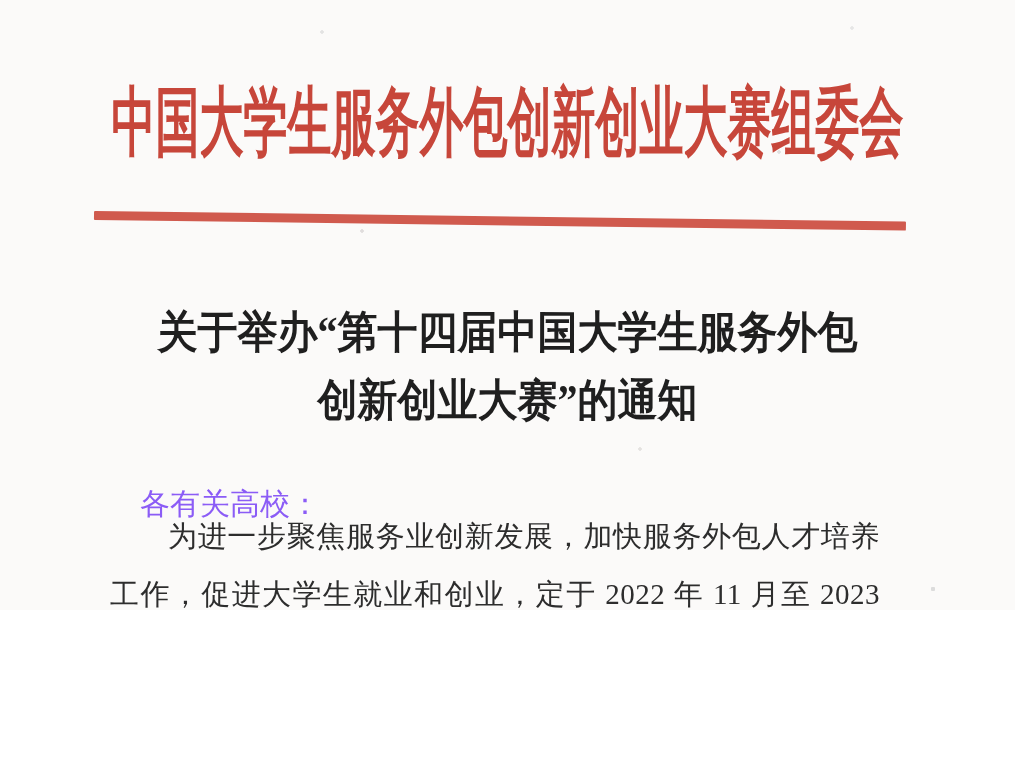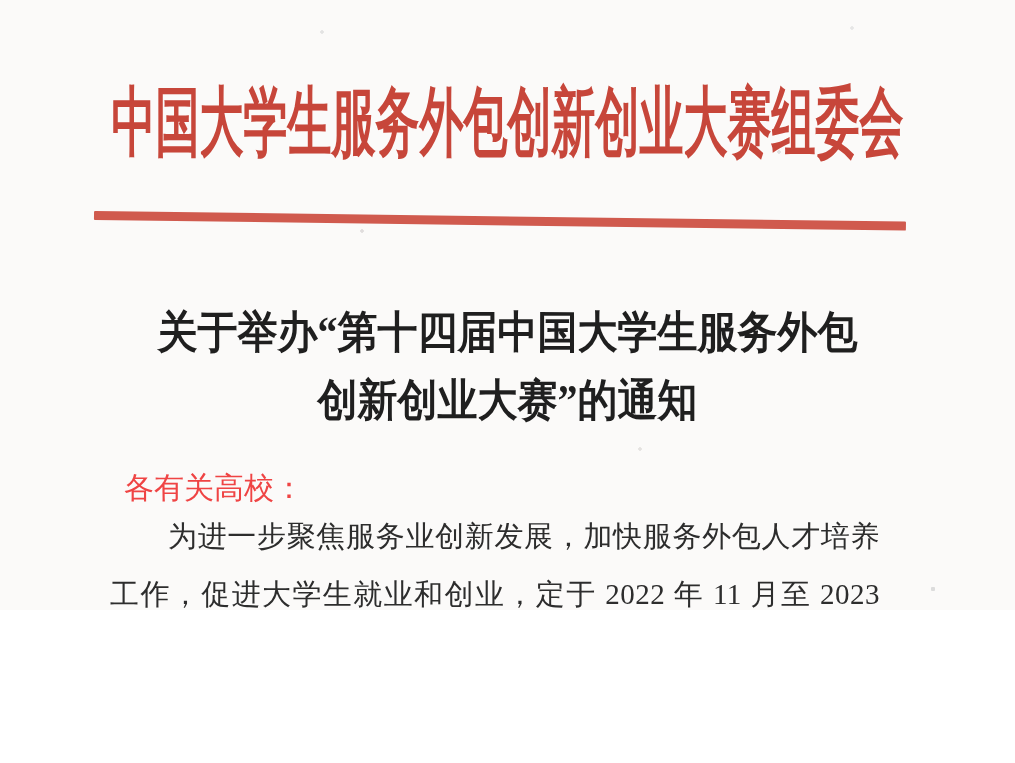--- a/index.html
+++ b/index.html
@@ -72,22 +72,22 @@
     line-height: 61px;
     transform: scaleY(1.1);
     transform-origin: 50% 0;
   }
   .title-line { display: block; white-space: nowrap; }
 
   .salutation {
     position: absolute;
     top: 469px;
     left: 124px;
-    margin: 0;
-    color: #ef4444;
+    margin: 16px;
+    color: #8b5cf6;
     font-size: 30px;
     line-height: 38px;
   }
 
   .intro-paragraph {
     position: absolute;
     top: 508px;
     left: 110px;
     width: 770px;
     margin: 0;

